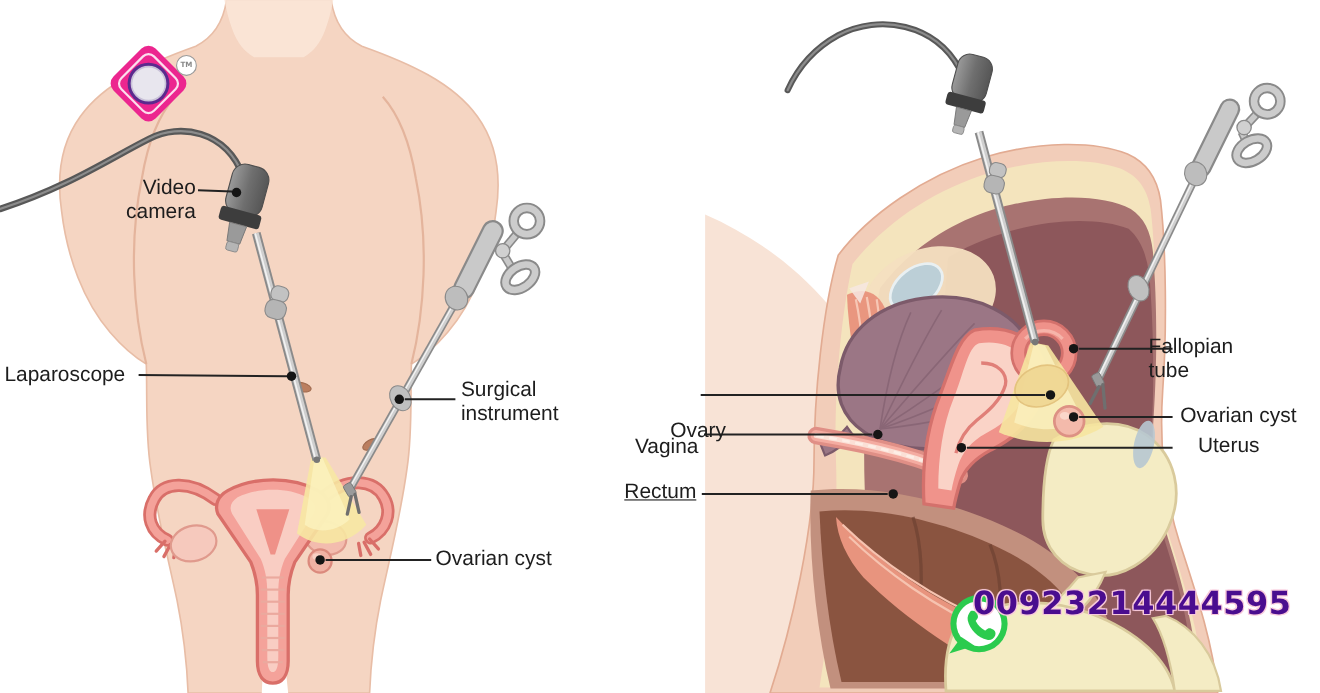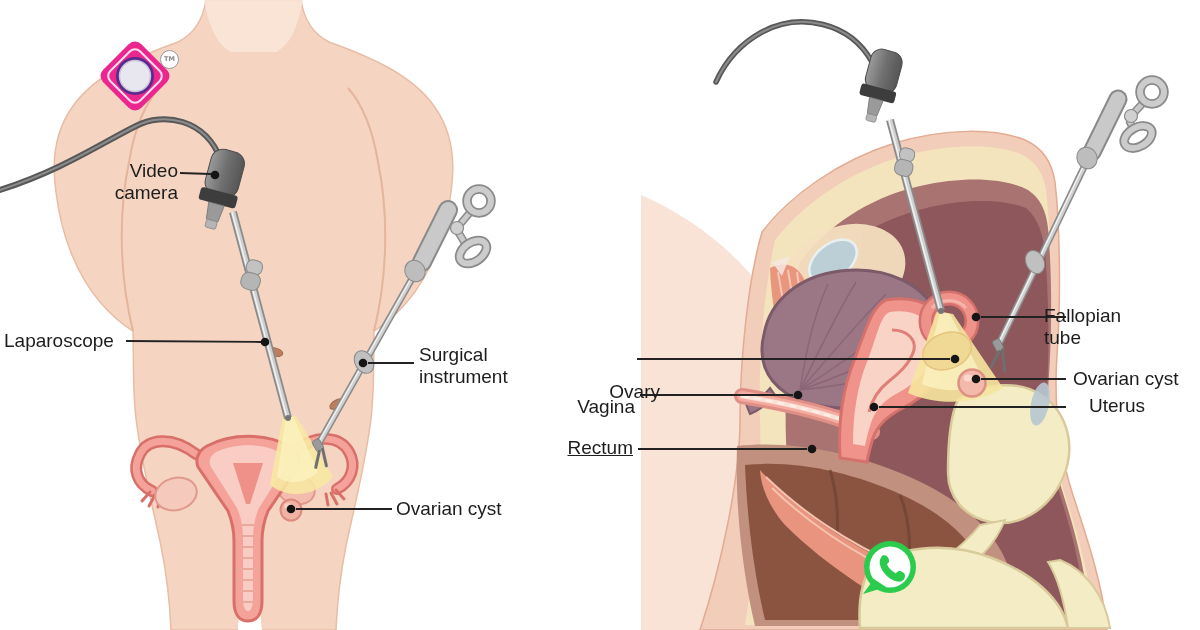--- a/index.html
+++ b/index.html
@@ -354,15 +354,16 @@
 <div class="lbl r" style="left:538px;top:437px;width:95px;text-decoration:underline;">Rectum</div>
 <div class="lbl" style="left:1044px;top:305px;">
   <div>Fallopian</div>
   <div>tube</div>
 </div>
 <div class="lbl" style="left:1073px;top:368px;">Ovarian cyst</div>
 <div class="lbl" style="left:1073px;top:395px;margin-left:16px;">Uterus</div>
 
 <div id="tm-badge">TM</div>
 <div id="phone-block">
+  <div>00923214444595</div>
 </div>
 
 </div>
 
 </body></html>

